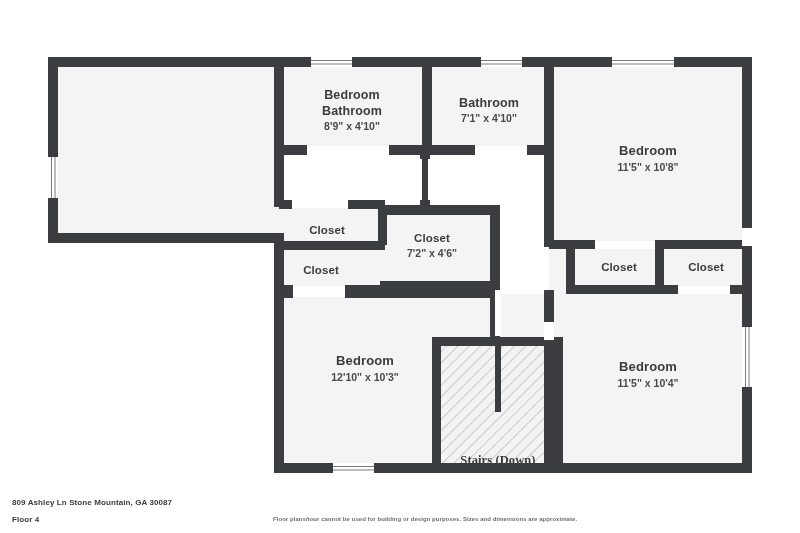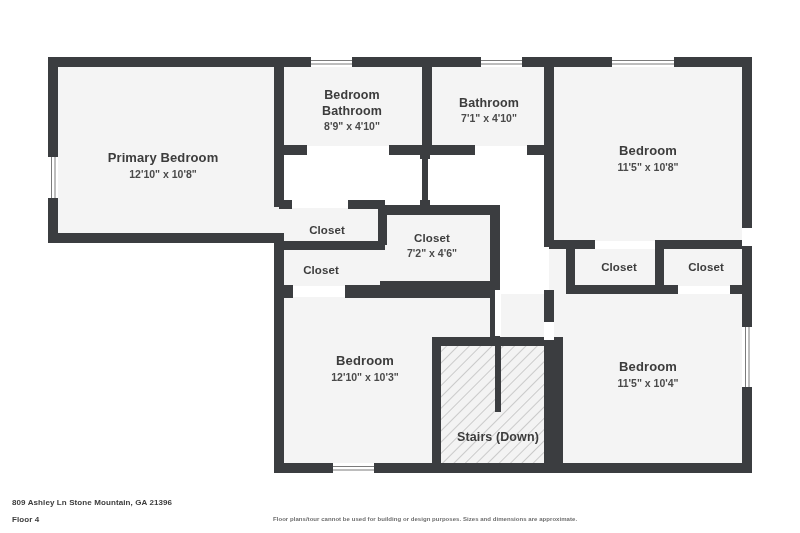--- a/index.html
+++ b/index.html
@@ -276,24 +276,20 @@
       <rect x="292" y="201" width="56" height="7" fill="#ffffff"></rect>
       <rect x="293" y="286" width="52" height="7" fill="#ffffff"></rect>
       <rect x="293" y="290" width="52" height="7" fill="#ffffff"></rect>
       <rect x="595" y="241" width="60" height="7" fill="#ffffff"></rect>
       <rect x="678" y="286" width="52" height="7" fill="#ffffff"></rect>
       <rect x="544" y="322" width="10" height="18" fill="#ffffff"></rect>
       <rect x="495" y="290" width="6" height="46" fill="#ffffff"></rect>
     </g>
   </svg>
 
-  <div class="room-label" style="left:163px; top:166px;">
-    <span class="room-name">Primary Bedroom</span>
-    <span class="room-dims">12'10" x 10'8"</span>
-  </div>
 
   <div class="room-label" style="left:352px; top:110px;">
     <span class="room-name" style="font-size:12.5px;">Bedroom</span>
     <span class="room-name" style="font-size:12.5px;">Bathroom</span>
     <span class="room-dims">8'9" x 4'10"</span>
   </div>
 
   <div class="room-label" style="left:489px; top:110px;">
     <span class="room-name" style="font-size:12.5px;">Bathroom</span>
     <span class="room-dims">7'1" x 4'10"</span>
@@ -328,21 +324,21 @@
   <div class="room-label" style="left:365px; top:369px;">
     <span class="room-name">Bedroom</span>
     <span class="room-dims">12'10" x 10'3"</span>
   </div>
 
   <div class="room-label" style="left:648px; top:375px;">
     <span class="room-name">Bedroom</span>
     <span class="room-dims">11'5" x 10'4"</span>
   </div>
 
-  <div class="room-label stairs-label" style="left:498px; top:437px;">
+  <div class="room-label stairs-label" style="left:498px; top:460px;font-family:Liberation Serif, serif;">
     <span class="room-name">Stairs (Down)</span>
   </div>
 
-  <div id="footer-address">809 Ashley Ln Stone Mountain, GA 21396</div>
+  <div id="footer-address">809 Ashley Ln Stone Mountain, GA 30087</div>
   <div id="footer-floor">Floor 4</div>
   <div id="footer-disclaimer">Floor plans/tour cannot be used for building or design purposes. Sizes and dimensions are approximate.</div>
 
 </div>
 
 </body></html>

